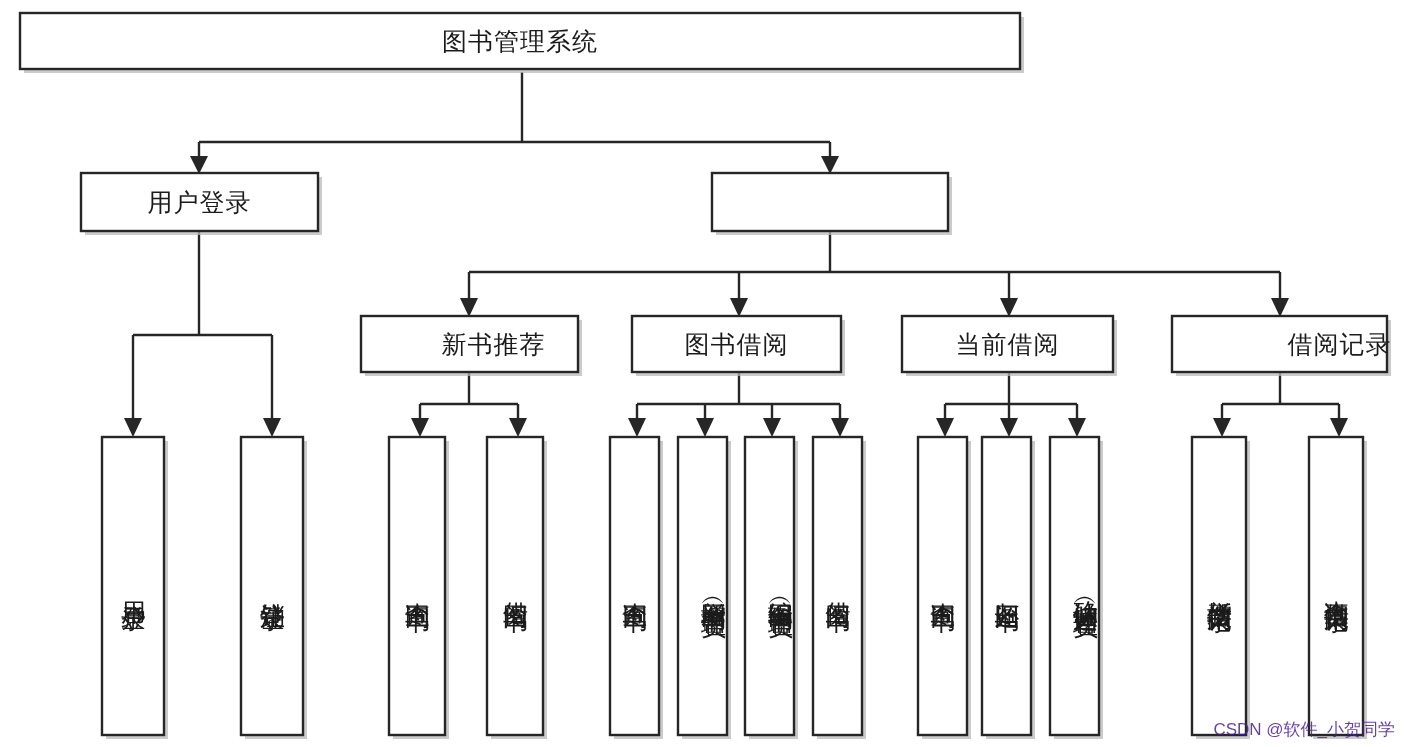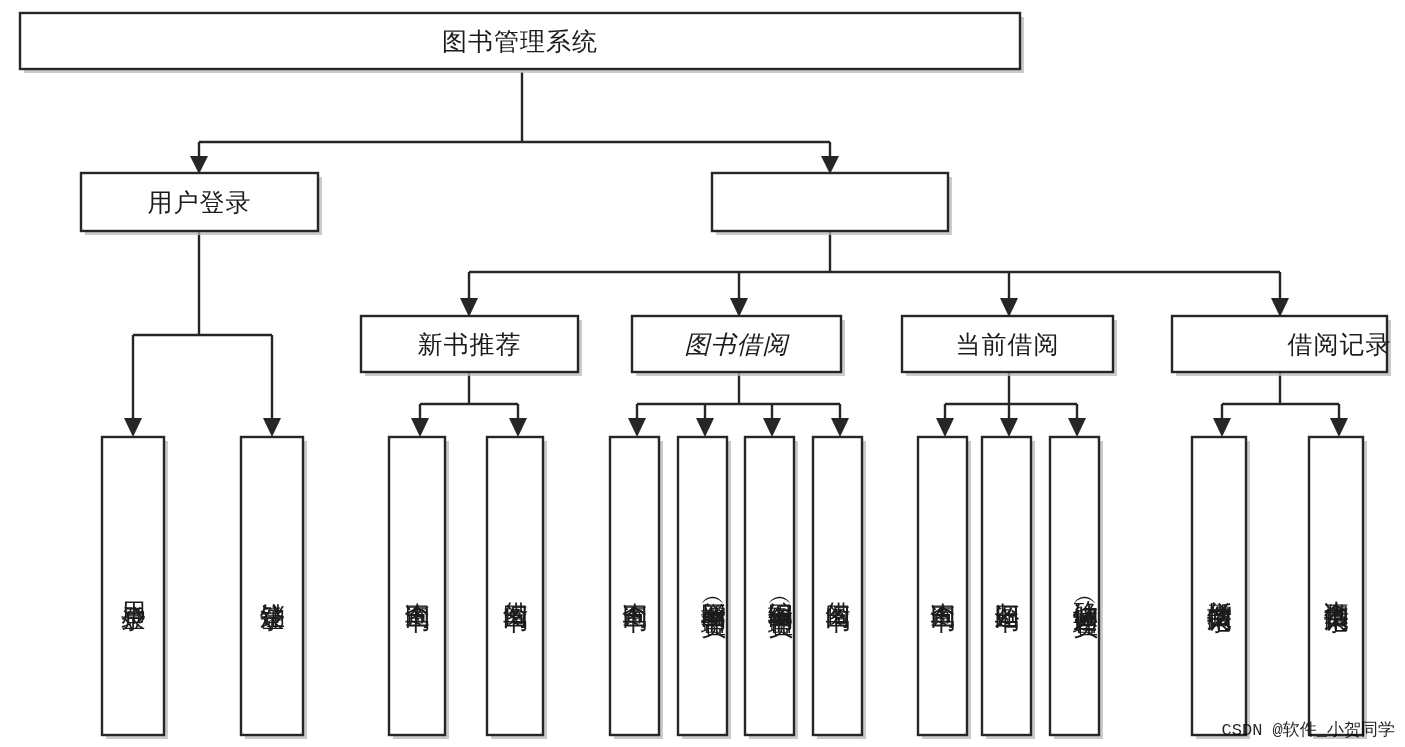--- a/index.html
+++ b/index.html
@@ -69,23 +69,23 @@
     font-size: 25px;
     color: #1b1b1b;
     letter-spacing: 1px;
     white-space: nowrap;
     pointer-events: none;
   }
   #watermark {
     position: absolute;
     right: 10px;
     bottom: 6px;
-    font-family: Liberation Mono, monospace;
+    font-family: Liberation Sans, sans-serif;
     font-size: 17px;
-    color: #000000;
+    color: #4c1d95;
     opacity: 0.85;
     white-space: nowrap;
   }
 </style>
 </head>
 <body>
 
 <div id="diagram-root">
 
   <svg class="flow" viewBox="0 0 1405 747" xmlns="http://www.w3.org/2000/svg">
@@ -214,23 +214,23 @@
       <rect class="node-shadow" x="1313" y="441" width="54" height="298"></rect>
       <rect class="node-rect" x="1309" y="437" width="54" height="298"></rect>
     </g>
   </svg>
 
   <div class="hlabel-wrap" style="left:20px; top:13px; width:1000px; height:56px;">图书管理系统</div>
 
   <div class="hlabel-wrap" style="left:81px; top:173px; width:237px; height:58px;">用户登录</div>
 
 
-  <div class="hlabel-wrap" style="left:361px; top:316px; width:217px; height:56px;">新书推荐</div>
-
-  <div class="hlabel-wrap" style="left:632px; top:316px; width:209px; height:56px;font-style:italic;">图书借阅</div>
+  <div class="hlabel-wrap" style="left:361px; top:316px; width:217px; height:56px;padding-left:24px;">新书推荐</div>
+
+  <div class="hlabel-wrap" style="left:632px; top:316px; width:209px; height:56px;">图书借阅</div>
 
   <div class="hlabel-wrap" style="left:902px; top:316px; width:211px; height:56px;">当前借阅</div>
 
   <div class="hlabel-wrap" style="left:1232px; top:316px; width:215px; height:56px;">借阅记录</div>
 
   <div class="vlabel-wrap" style="left:102px; top:437px; width:62px; height:298px;">用户登录</div>
 
   <div class="vlabel-wrap" style="left:241px; top:437px; width:62px; height:298px;">注销登录</div>
 
   <div class="vlabel-wrap" style="left:389px; top:437px; width:56px; height:298px;">查询图书</div>

